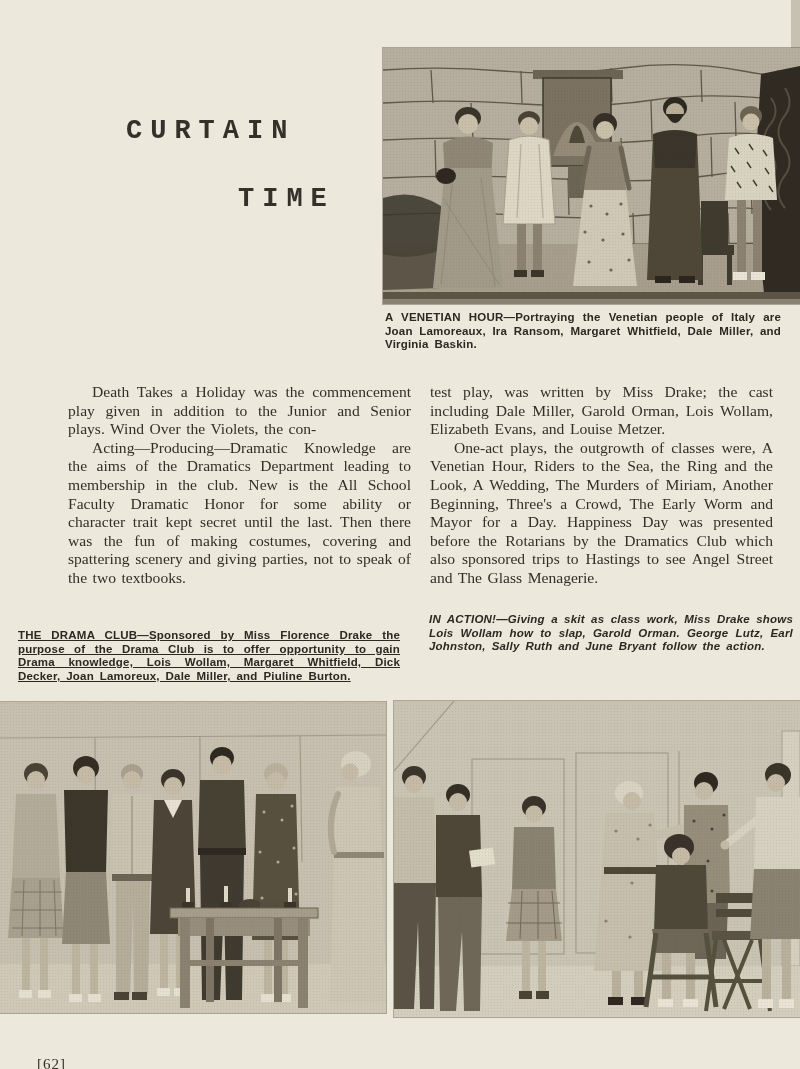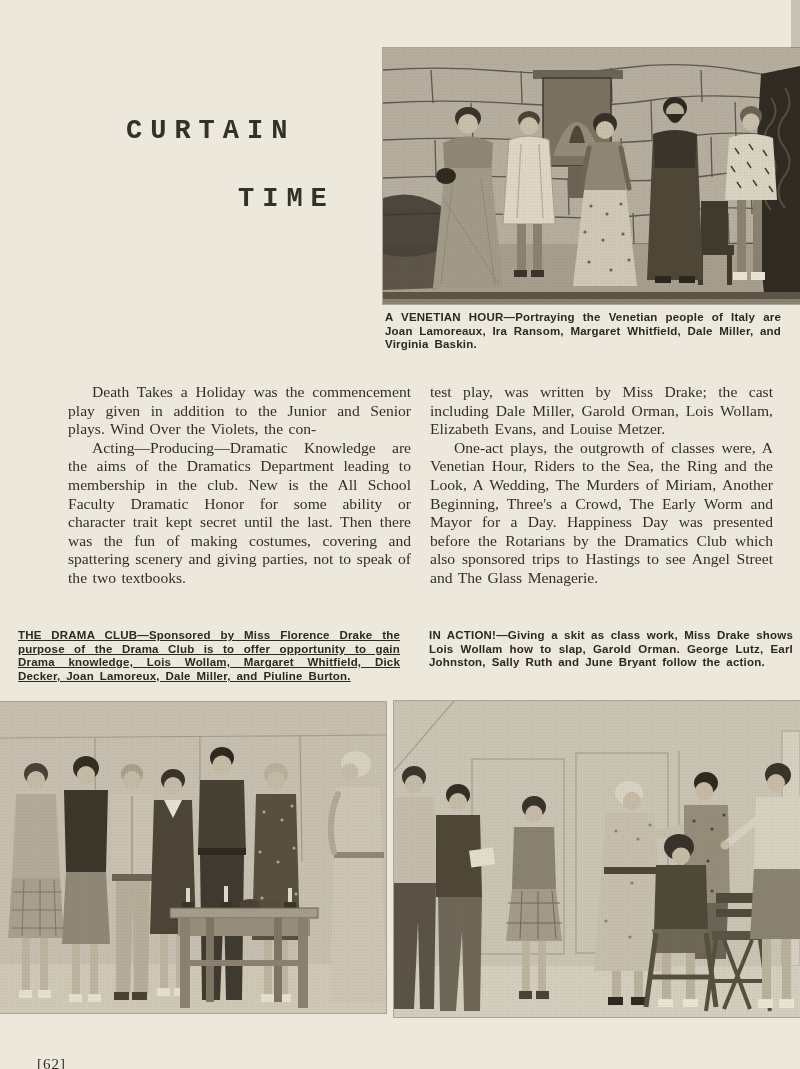--- a/index.html
+++ b/index.html
@@ -26,21 +26,21 @@
   .edge-strip{position:absolute;left:791px;top:0;width:9px;height:48px;background:#c7c1b2;}
   
   .caption{
     position:absolute;
     font-family:"Liberation Sans", sans-serif;font-weight:bold;
     font-size:11.5px;line-height:13.6px;letter-spacing:.2px;word-spacing:2.5px;
     text-align:justify;color:#2c2822;
   }
   .caption-top{left:385px;top:311px;width:396px;}
   .caption-left{left:18px;top:629px;width:382px;text-decoration:underline;}
-  .caption-right{left:429px;top:629px;width:364px;}
+  .caption-right{left:429px;top:613px;width:364px;font-style:italic;}
   
   .col{
     position:absolute;top:383px;width:343px;
     font-size:15.6px;line-height:18.6px;text-align:justify;word-spacing:1.6px;
     color:#332f28;
   }
   .col-left{left:68px;}
   .col-right{left:412px;margin-left:18px;}
   .col p{margin:0;}
   .col p.indent{text-indent:24px;}

